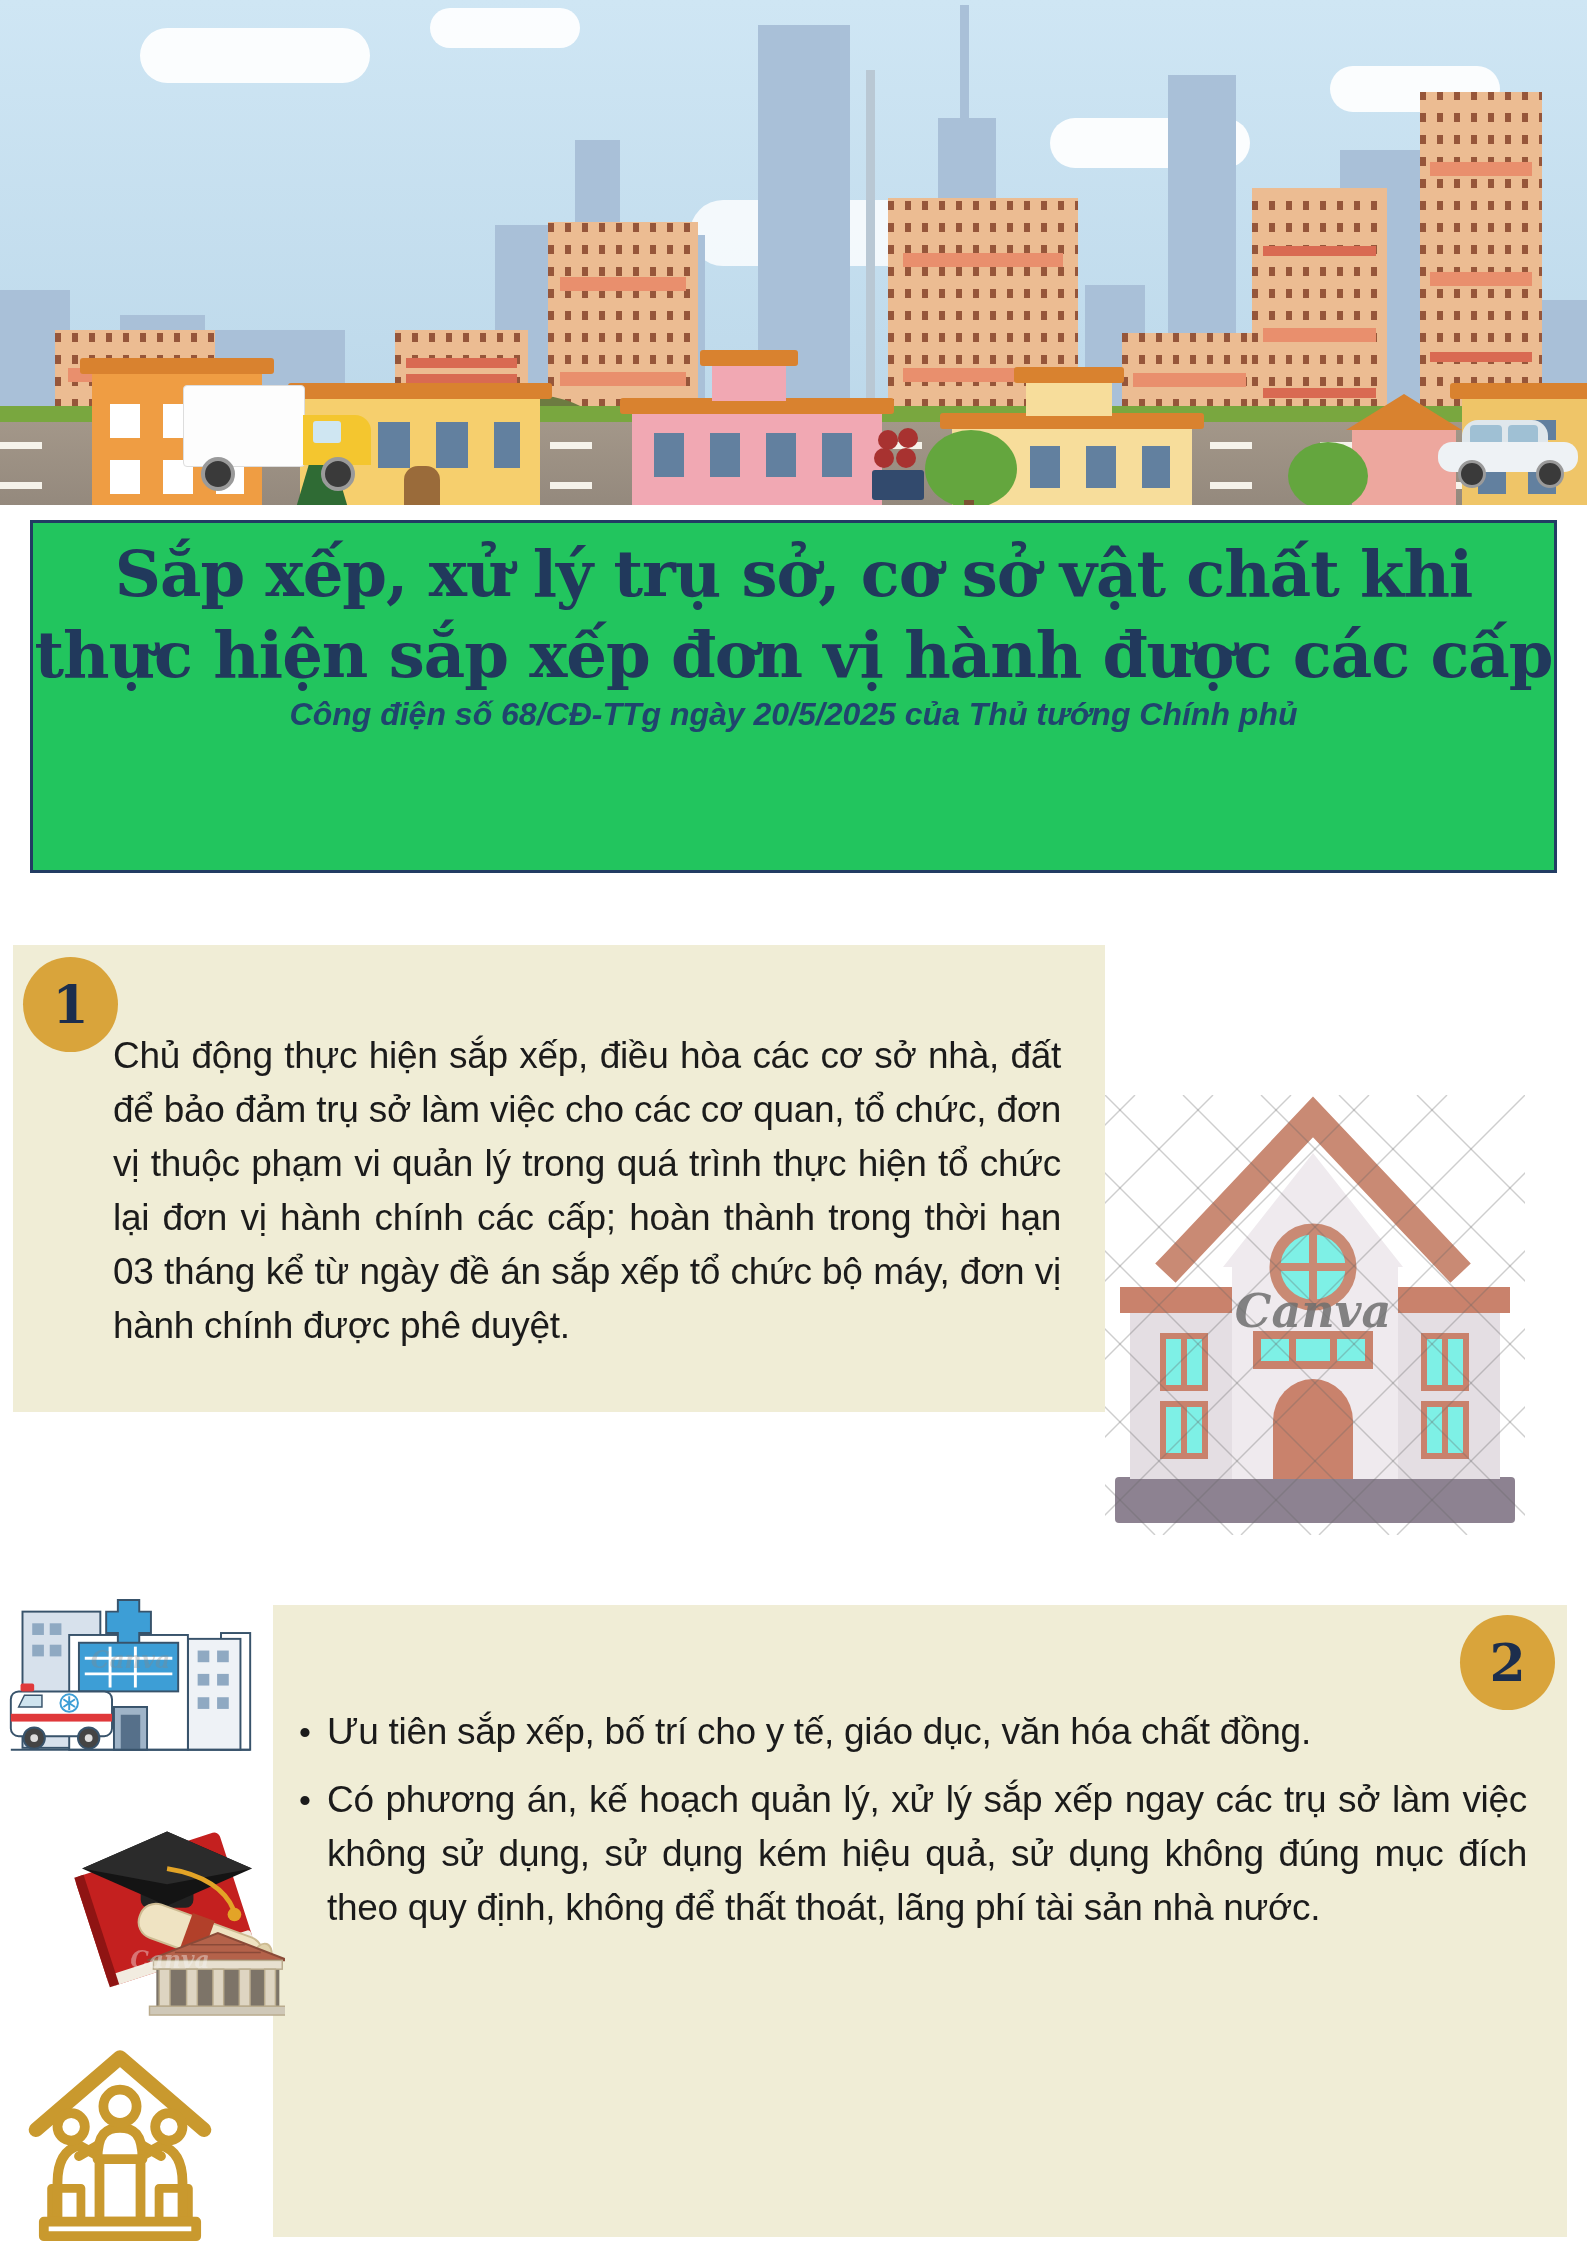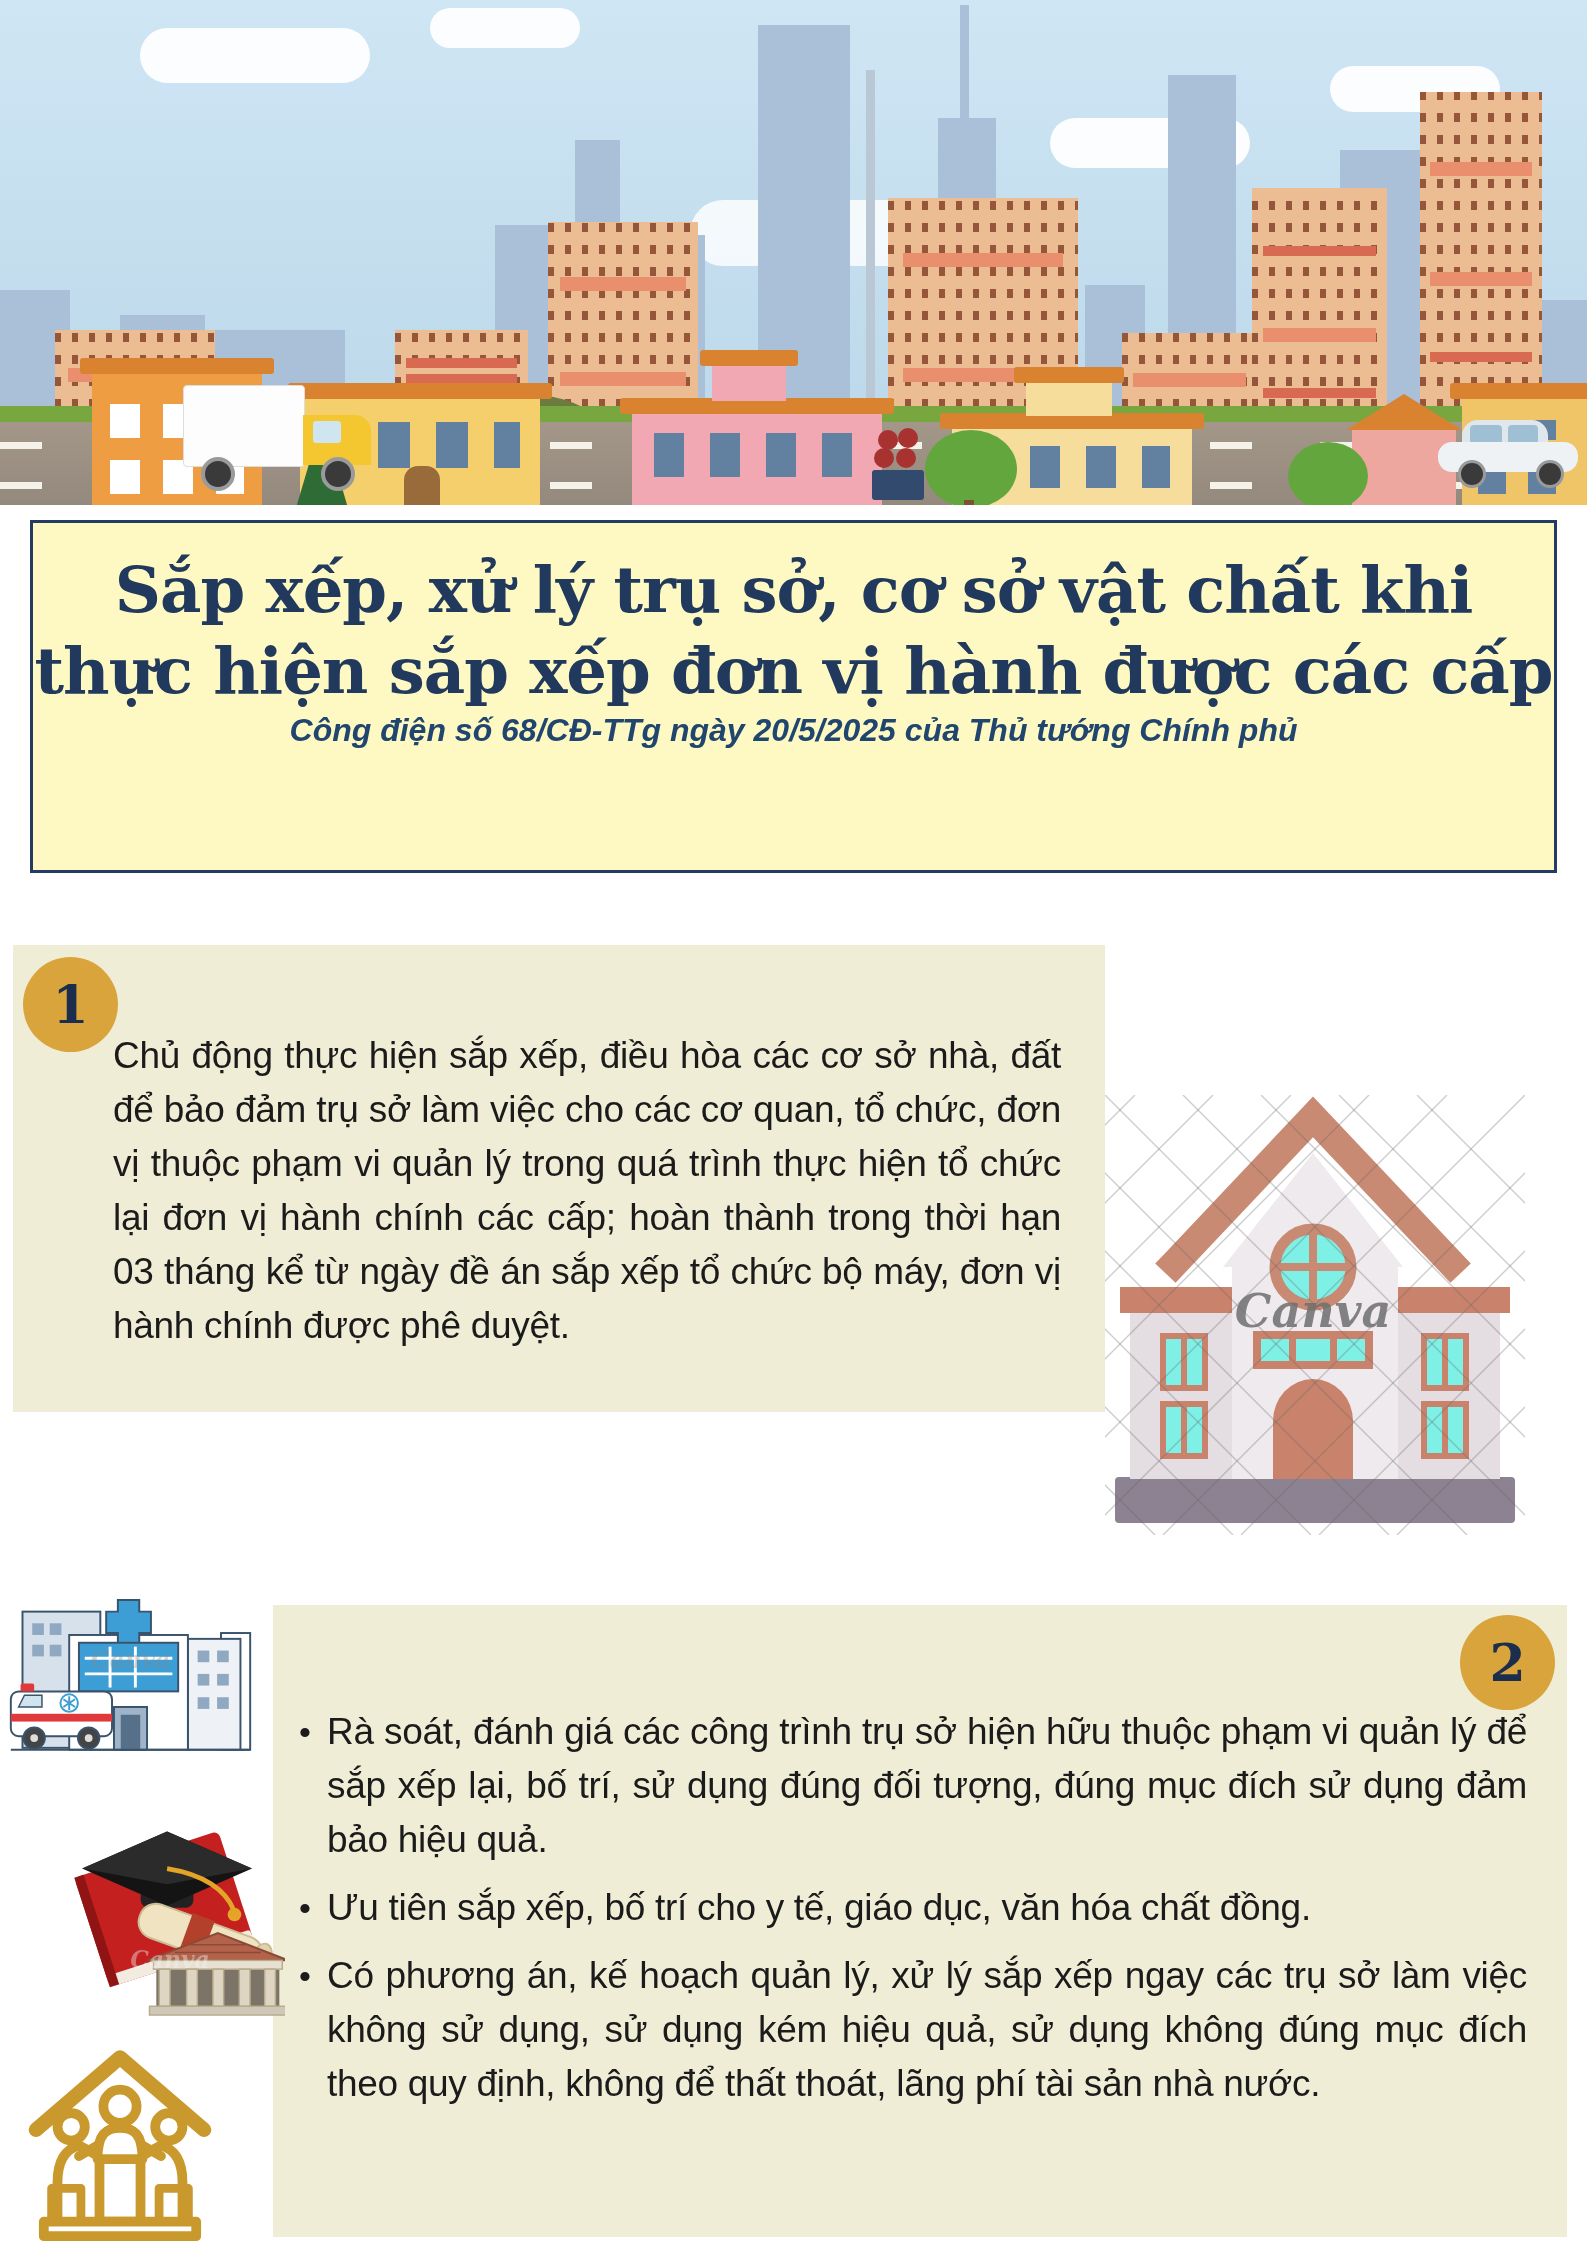--- a/index.html
+++ b/index.html
@@ -108,22 +108,22 @@
   .c-body{left:0;top:22px;width:140px;height:30px;background:#eef2f5;border-radius:14px;}
   .cw1{left:20px;top:40px;width:22px;height:22px;border-width:3px;}
   .cw2{left:98px;top:40px;width:22px;height:22px;border-width:3px;}
   
   .cart{left:872px;top:428px;width:60px;height:78px;}
   .fruit{width:20px;height:20px;border-radius:50%;background:#a83230;}
   .fr1{left:6px;top:2px;}.fr2{left:26px;top:0;}.fr3{left:2px;top:20px;}.fr4{left:24px;top:20px;}
   .cartbox{left:0;top:42px;width:52px;height:30px;background:#324a6d;border-radius:3px;}
 
   
-  .title-box{position:absolute;left:30px;top:520px;width:1527px;height:353px;background:#fef9c3;
-             border:3px solid #223c63;box-sizing:border-box;text-align:center;padding-top:26px;}
+  .title-box{position:absolute;left:30px;top:520px;width:1527px;height:353px;background:#22c55e;
+             border:3px solid #223c63;box-sizing:border-box;text-align:center;padding-top:10px;}
   .title-line{font-family:"DejaVu Serif","Liberation Serif",serif;font-weight:700;
               font-size:64px;line-height:1.27;color:#21395c;letter-spacing:-1px;}
   .subtitle{margin-top:0;font-family:"Liberation Sans",sans-serif;font-weight:700;font-style:italic;
             font-size:32px;color:#20456e;}
 
   
   .panel{position:absolute;background:#f0edd6;}
   .panel1{left:13px;top:945px;width:1092px;height:467px;}
   .panel2{left:273px;top:1605px;width:1294px;height:632px;}
   .badge{position:absolute;width:95px;height:95px;border-radius:50%;background:#d9a43b;
@@ -346,21 +346,20 @@
         <line x1="30" y1="0" x2="-410" y2="440"></line>
     </g>
     <text x="208" y="232" text-anchor="middle" font-size="46" font-style="italic" font-weight="bold" font-family="DejaVu Serif, serif" fill="#6f6f6f" fill-opacity="0.85">Canva</text>
   </svg>
 
   <section class="panel panel2">
     <div class="badge badge2">
       <span>2</span>
     </div>
     <ul class="bullets">
-      <li>Rà soát, đánh giá các công trình trụ sở hiện hữu thuộc phạm vi quản lý để sắp xếp lại, bố trí, sử dụng đúng đối tượng, đúng mục đích sử dụng đảm bảo hiệu quả.</li>
       <li>Ưu tiên sắp xếp, bố trí cho y tế, giáo dục, văn hóa chất đồng.</li>
       <li>Có phương án, kế hoạch quản lý, xử lý sắp xếp ngay các trụ sở làm việc không sử dụng, sử dụng kém hiệu quả, sử dụng không đúng mục đích theo quy định, không để thất thoát, lãng phí tài sản nhà nước.</li>
     </ul>
   </section>
 
   <svg class="ill-hospital" viewBox="0 0 250 185">
     <g stroke="#38536b" stroke-width="2" fill="none">
       <rect x="14" y="14" width="80" height="140" fill="#d7e1ec"></rect>
       <rect x="218" y="36" width="30" height="120" fill="#fff"></rect>
       <rect x="184" y="42" width="54" height="114" fill="#eef2f6"></rect>

